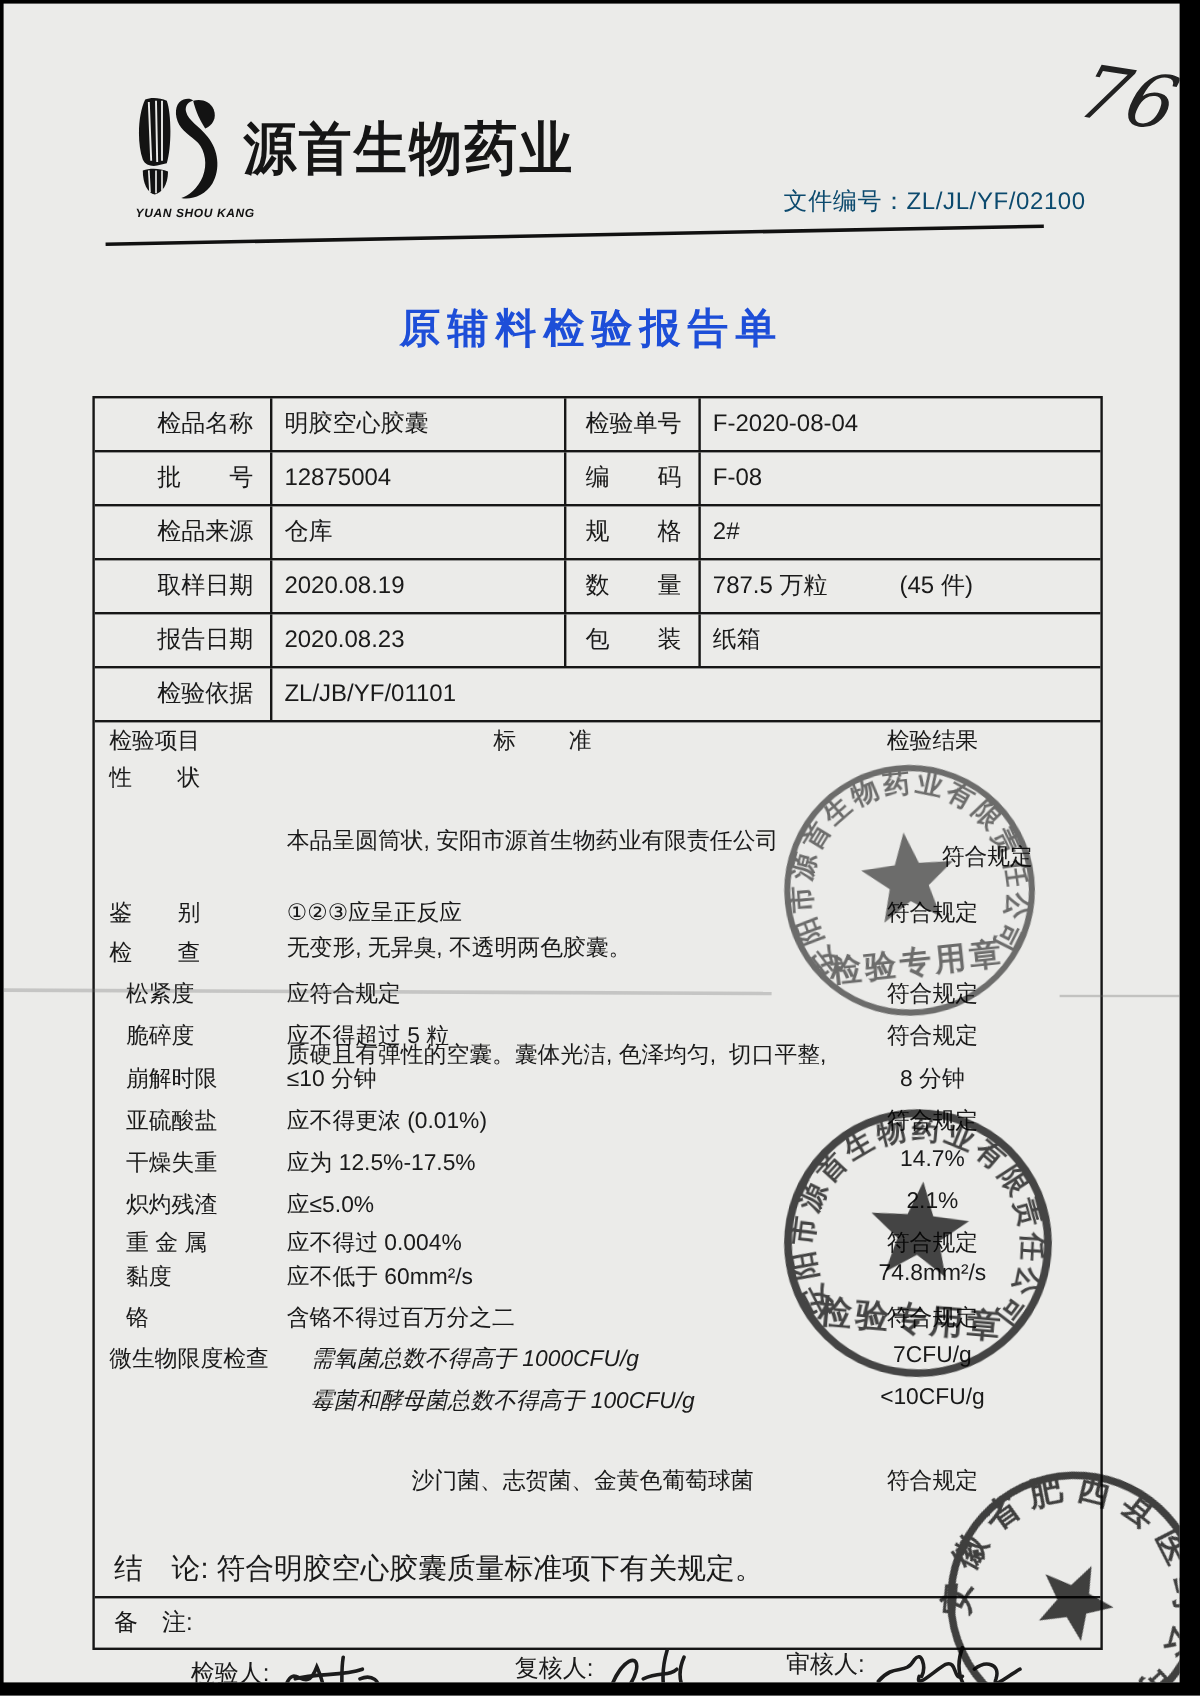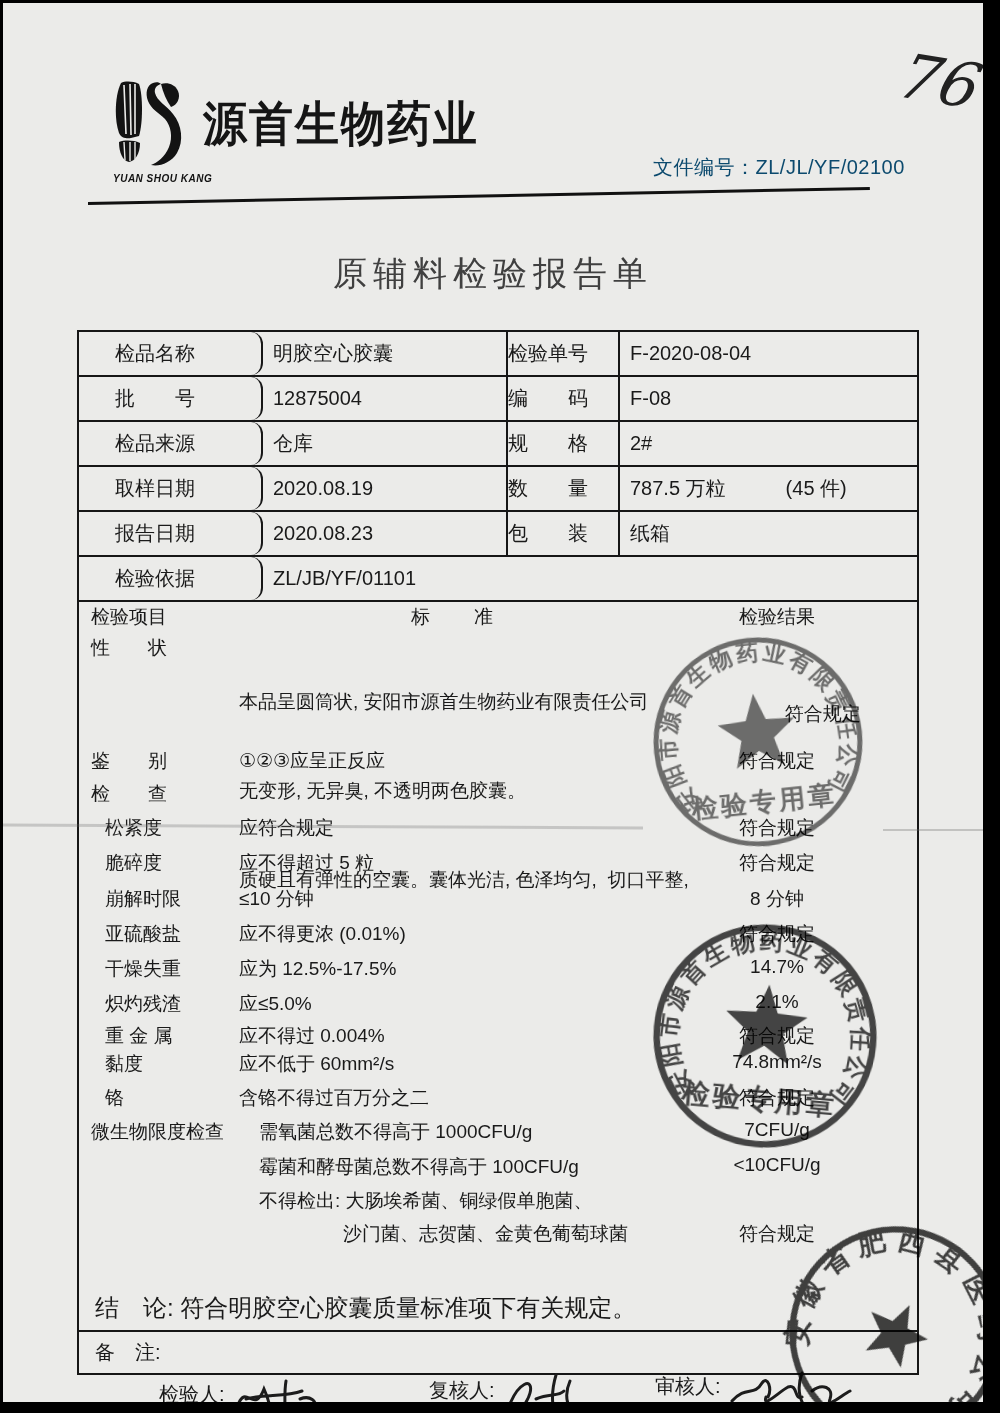--- a/index.html
+++ b/index.html
@@ -32,41 +32,41 @@
     position:absolute;left:85px;top:199px;width:782px;height:3px;background:#111;
     transform:rotate(-1.1deg);transform-origin:left center;
   }
   .page-number{
     position:absolute;left:898px;top:48px;font-size:62px;color:#222;
     font-family:"DejaVu Serif","Liberation Serif",serif;font-style:italic;
     transform:rotate(9deg) skewX(-8deg);font-weight:300;line-height:1;
   }
   .title{
     position:absolute;left:0;top:248px;width:100%;text-align:center;
-    font-size:34px;font-weight:normal;letter-spacing:6px;color:#404040;
+    font-size:34px;font-weight:bold;letter-spacing:6px;color:#1d4ed8;
   }
   
   .report-table{
     position:absolute;left:74px;top:327px;width:842px;
     border:2px solid #161616;box-sizing:border-box;
   }
   .info-row{display:flex;height:45px;box-sizing:border-box;border-bottom:2px solid #161616;}
   .cell{box-sizing:border-box;line-height:43px;font-size:20px;white-space:pre;overflow:hidden;}
-  .c-l1{width:184px;border-right:2px solid #161616;padding-left:36px;border-radius:12px;}
+  .c-l1{width:148px;border-right:2px solid #161616;padding-left:52px;}
   .c-v1{width:245px;border-right:2px solid #161616;padding-left:10px;}
-  .c-l2{width:112px;border-right:2px solid #161616;}
+  .c-l2{width:112px;border-right:2px solid #161616;padding-left:16px;}
   .c-v2{flex:1;padding-left:10px;}
   .c-v1.span-rest{flex:1;border-right:none;}
   
   .items-area{position:relative;height:684px;font-size:19px;}
   .item-row{position:absolute;left:12px;right:6px;display:flex;align-items:flex-start;}
   .i-name{width:148px;white-space:pre;flex-shrink:0;}
   .i-name.ind{padding-left:14px;width:134px;}
   .i-std{flex:1;white-space:pre;}
-  .i-std.sub{padding-left:20px;}
+  .i-std.sub{padding-left:20px;font-style:italic;}
   .i-std.sub2{padding-left:104px;}
   .i-res{width:268px;text-align:center;white-space:pre;flex-shrink:0;}
   .i-res.drop{margin-top:66px;}
   .hdr .i-std{padding-left:172px;letter-spacing:2px;}
   
   .concl-row{height:46px;box-sizing:border-box;border-bottom:2px solid #161616;
     line-height:44px;font-size:24px;padding-left:16px;white-space:pre;}
   .note-row{height:41px;box-sizing:border-box;line-height:40px;font-size:20px;
     padding-left:16px;white-space:pre;}
   
@@ -236,25 +236,20 @@
         <span class="i-std sub">需氧菌总数不得高于 1000CFU/g</span>
         <span class="i-res">7CFU/g</span>
       </div>
 
       <div class="item-row" style="top:552px">
         <span class="i-name"></span>
         <span class="i-std sub">霉菌和酵母菌总数不得高于 100CFU/g</span>
         <span class="i-res">&lt;10CFU/g</span>
       </div>
 
-      <div class="item-row" style="top:586px">
-        <span class="i-name"></span>
-        <span class="i-std sub">不得检出: 大肠埃希菌、铜绿假单胞菌、</span>
-        <span class="i-res"></span>
-      </div>
 
       <div class="item-row" style="top:619px">
         <span class="i-name"></span>
         <span class="i-std sub2">沙门菌、志贺菌、金黄色葡萄球菌</span>
         <span class="i-res">符合规定</span>
       </div>
 
     </div>
 
     <div class="concl-row"><span>结　论: </span><span>符合明胶空心胶囊质量标准项下有关规定。</span></div>

